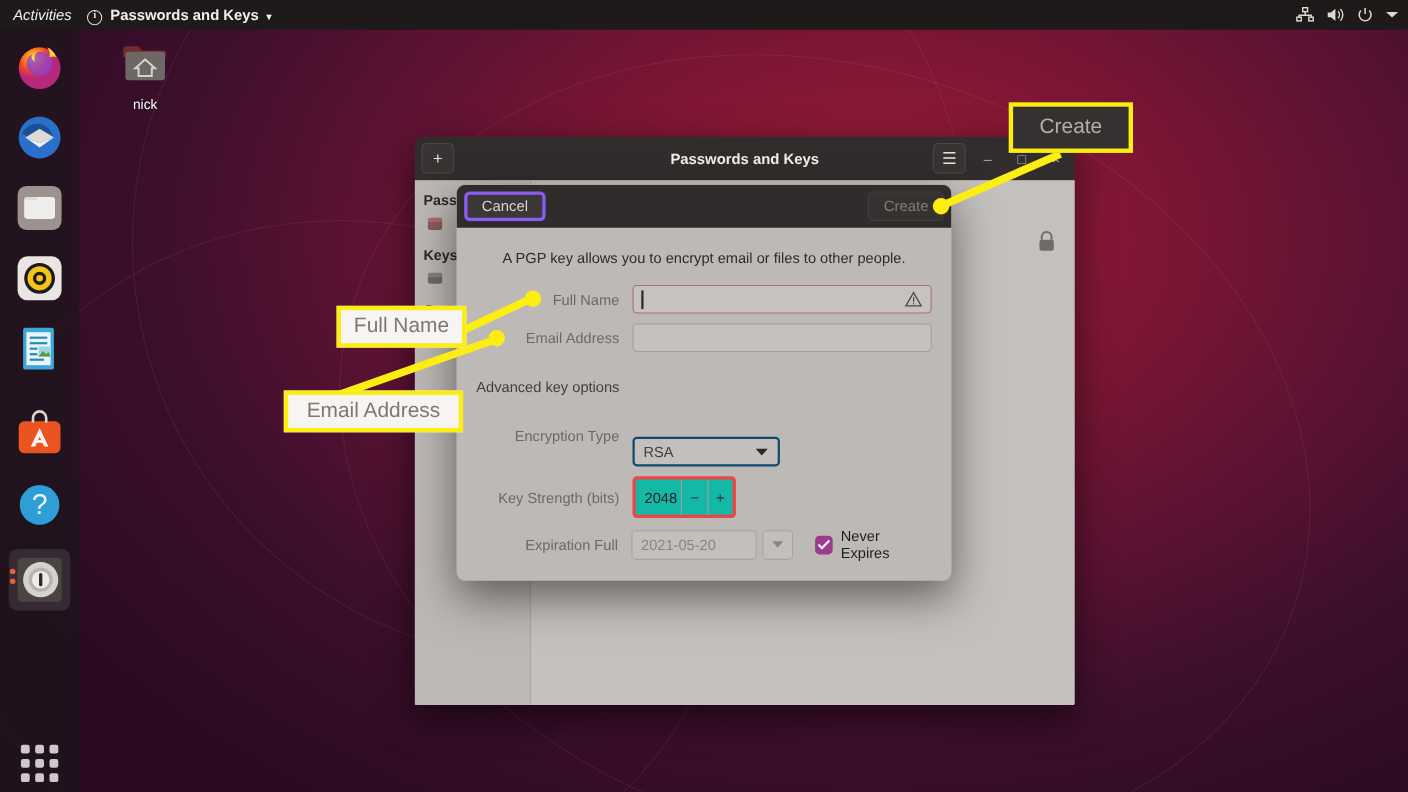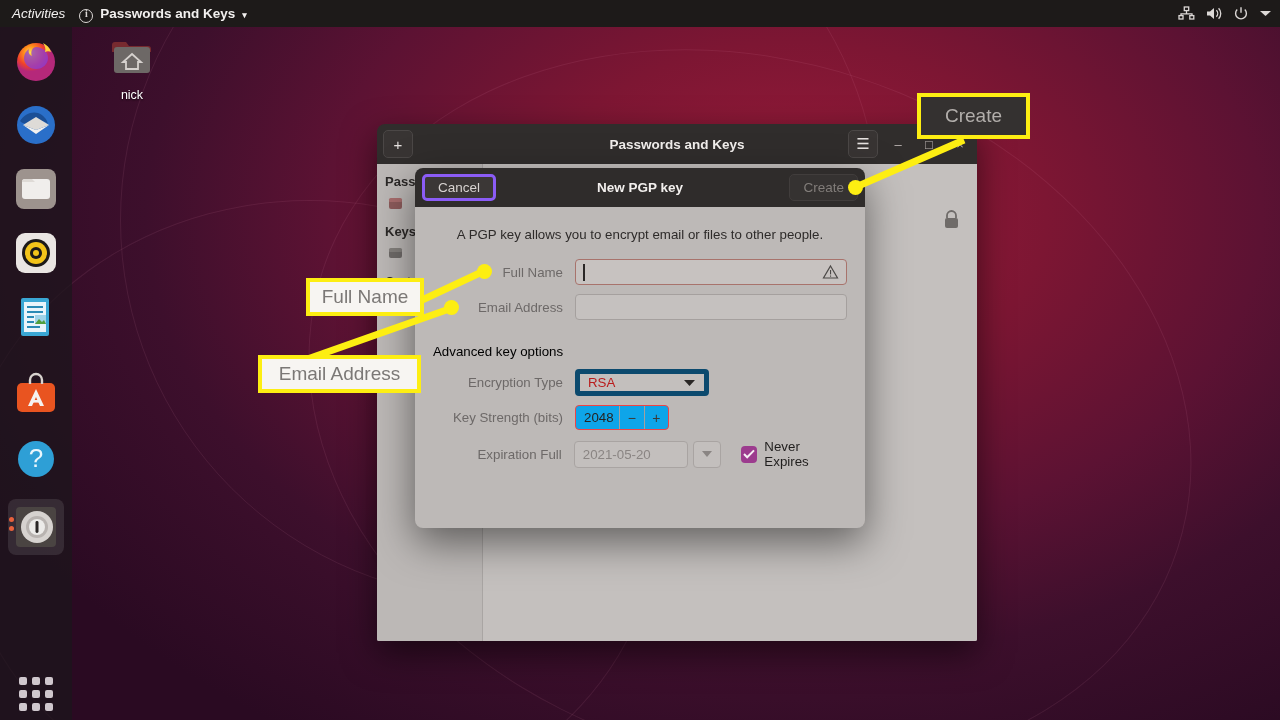--- a/index.html
+++ b/index.html
@@ -164,30 +164,30 @@
   }
   .finput {
     flex: 1; height: 26px; background: #c5c1bf; border: 1px solid #a5a09e;
     border-radius: 4px; position: relative;
   }
   .finput.error { border: 1px solid #a8736c; background: #c7c2c0; }
   .caret-bar {
     position: absolute; left: 7px; top: 4px; width: 1.5px; height: 17px; background: #2a2726;
   }
   .warn-icon { position: absolute; right: 7px; top: 4px; }
-  .section-title { font-size: 13.3px; color: #000000; margin: 24px 0 10px 0; }
+  .section-title { font-size: 13.3px; color: #404040; margin: 24px 0 10px 0; }
 
   .fselect {
-    width: 134px; height: 27px; background: #c3bfbd; border: 5px solid #0c4a6e;
+    width: 134px; height: 27px; background: #c3bfbd; border: 2px solid #0c4a6e;
     border-radius: 4px; display: flex; align-items: center; padding: 0 8px;
-    font-size: 13.3px; color: #b91c1c; justify-content: space-between;
+    font-size: 13.3px; color: #404040; justify-content: space-between; margin-top: 28px;
   }
   .spin {
-    display: flex; align-items: stretch; height: 25px;
-    border: 1px solid #ef4444; border-radius: 4px; background: #0ea5e9; width: 94px;
+    display: flex; align-items: stretch; height: 38px;
+    border: 3px solid #ef4444; border-radius: 4px; background: #14b8a6; width: 94px;
   }
   .spin .val { width: 44px; display:flex; align-items:center; padding-left: 8px; font-size: 13.3px; color:#262423;}
   .spin .sbtn {
     width: 25px; display:flex; align-items:center; justify-content:center;
     border-left: 1px solid #a5a09e; color:#3c3937; font-size: 14px;
   }
   .datefield {
     width: 115px; height: 27px; background: #c3bfbd; border: 1px solid #a9a4a2;
     border-radius: 4px; display:flex; align-items:center; padding: 0 8px;
     font-size: 13.3px; color: #8a8583;
@@ -419,21 +419,20 @@
             <rect x="3" y="9" width="13" height="10" rx="2" fill="#6f6b69"></rect>
           </svg>
         </div>
       </div>
     </div>
   </div>
 
   <div id="dialog">
     <div id="dlg-header">
       <div class="dlg-btn" id="btn-cancel">Cancel</div>
-      <div id="dlg-title">New PGP key</div>
       <div class="dlg-btn" id="btn-create">Create</div>
     </div>
 
     <div id="dlg-body">
       <div class="intro">A PGP key allows you to encrypt email or files to other people.</div>
 
       <div class="frow">
         <div class="flabel">Full Name</div>
         <div class="finput error">
           <span class="caret-bar"></span>

